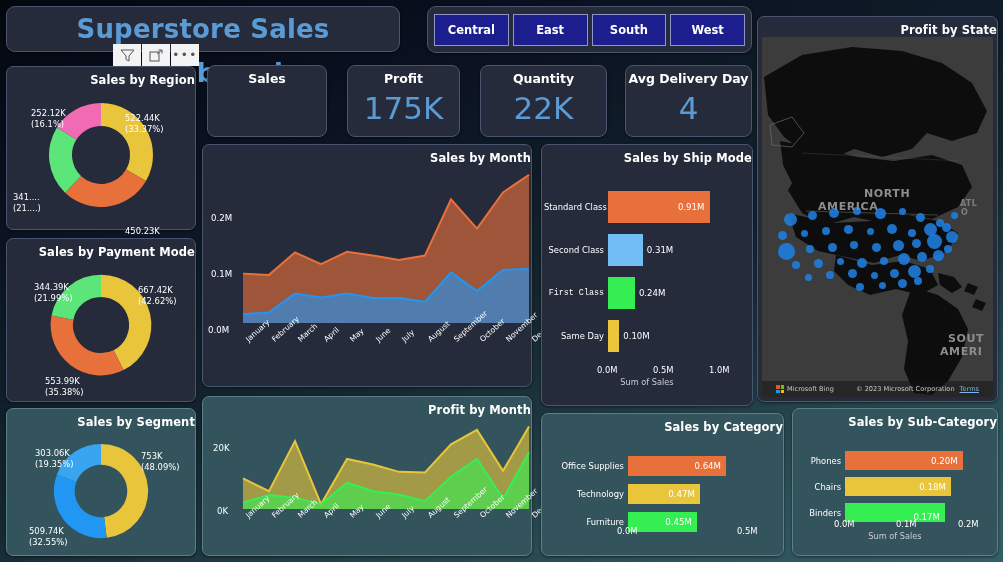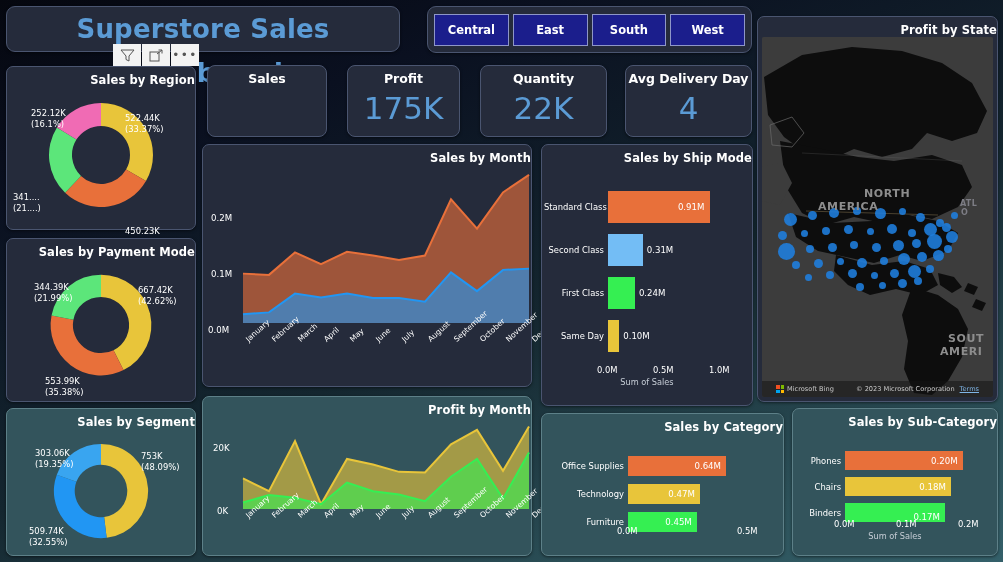--- a/index.html
+++ b/index.html
@@ -287,21 +287,21 @@
 
 <div class="tile" id="ship-tile">
   <div class="tile-title">Sales by Ship Mode</div>
   <div class="barchart" id="bars-5">
       <div class="bcat" style="left: 2px; width: 60px; top: 37px;">Standard Class</div>
       <div class="bar" style="left: 66px; top: 26px; width: 101.92px; height: 32px; background: rgb(232, 112, 58);"></div>
       <div class="bval" style="top: 37px; left: 135.92px;">0.91M</div>
       <div class="bcat" style="left: 2px; width: 60px; top: 80px;">Second Class</div>
       <div class="bar" style="left: 66px; top: 69px; width: 34.72px; height: 32px; background: rgb(115, 189, 245);"></div>
       <div class="bval" style="top: 80px; left: 104.72px;">0.31M</div>
-      <div class="bcat" style="left: 2px; width: 60px; top: 123px;">First Class</div>
+      <div class="bcat" style="left: 2px; width: 60px; top: 123px; font-family: Liberation Mono, monospace;">First Class</div>
       <div class="bar" style="left: 66px; top: 112px; width: 26.88px; height: 32px; background: rgb(53, 239, 82);"></div>
       <div class="bval" style="top: 123px; left: 96.88px;">0.24M</div>
       <div class="bcat" style="left: 2px; width: 60px; top: 166px;">Same Day</div>
       <div class="bar" style="left: 66px; top: 155px; width: 11.2px; height: 32px; background: rgb(232, 197, 58);"></div>
       <div class="bval" style="top: 166px; left: 81.2px;">0.10M</div>
       <div class="xtick" style="top: 200px; left: 55px;">0.0M</div>
       <div class="xtick" style="top: 200px; left: 111px;">0.5M</div>
       <div class="xtick" style="top: 200px; left: 167px;">1.0M</div>
       <div class="axis-cap" style="top: 212px;">Sum of Sales</div>
     </div>

